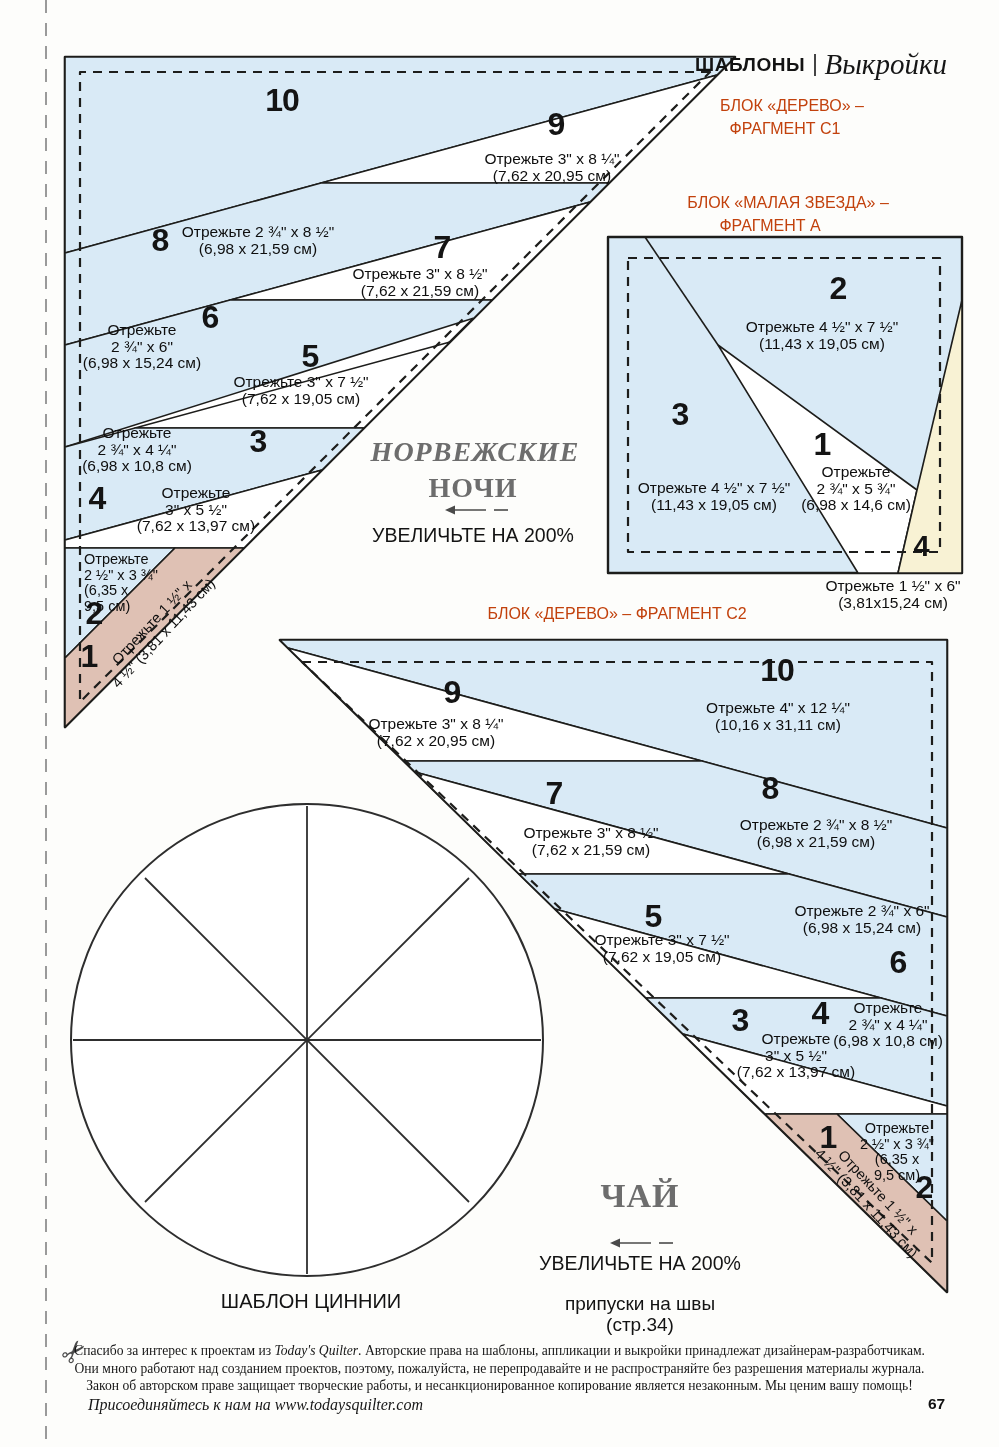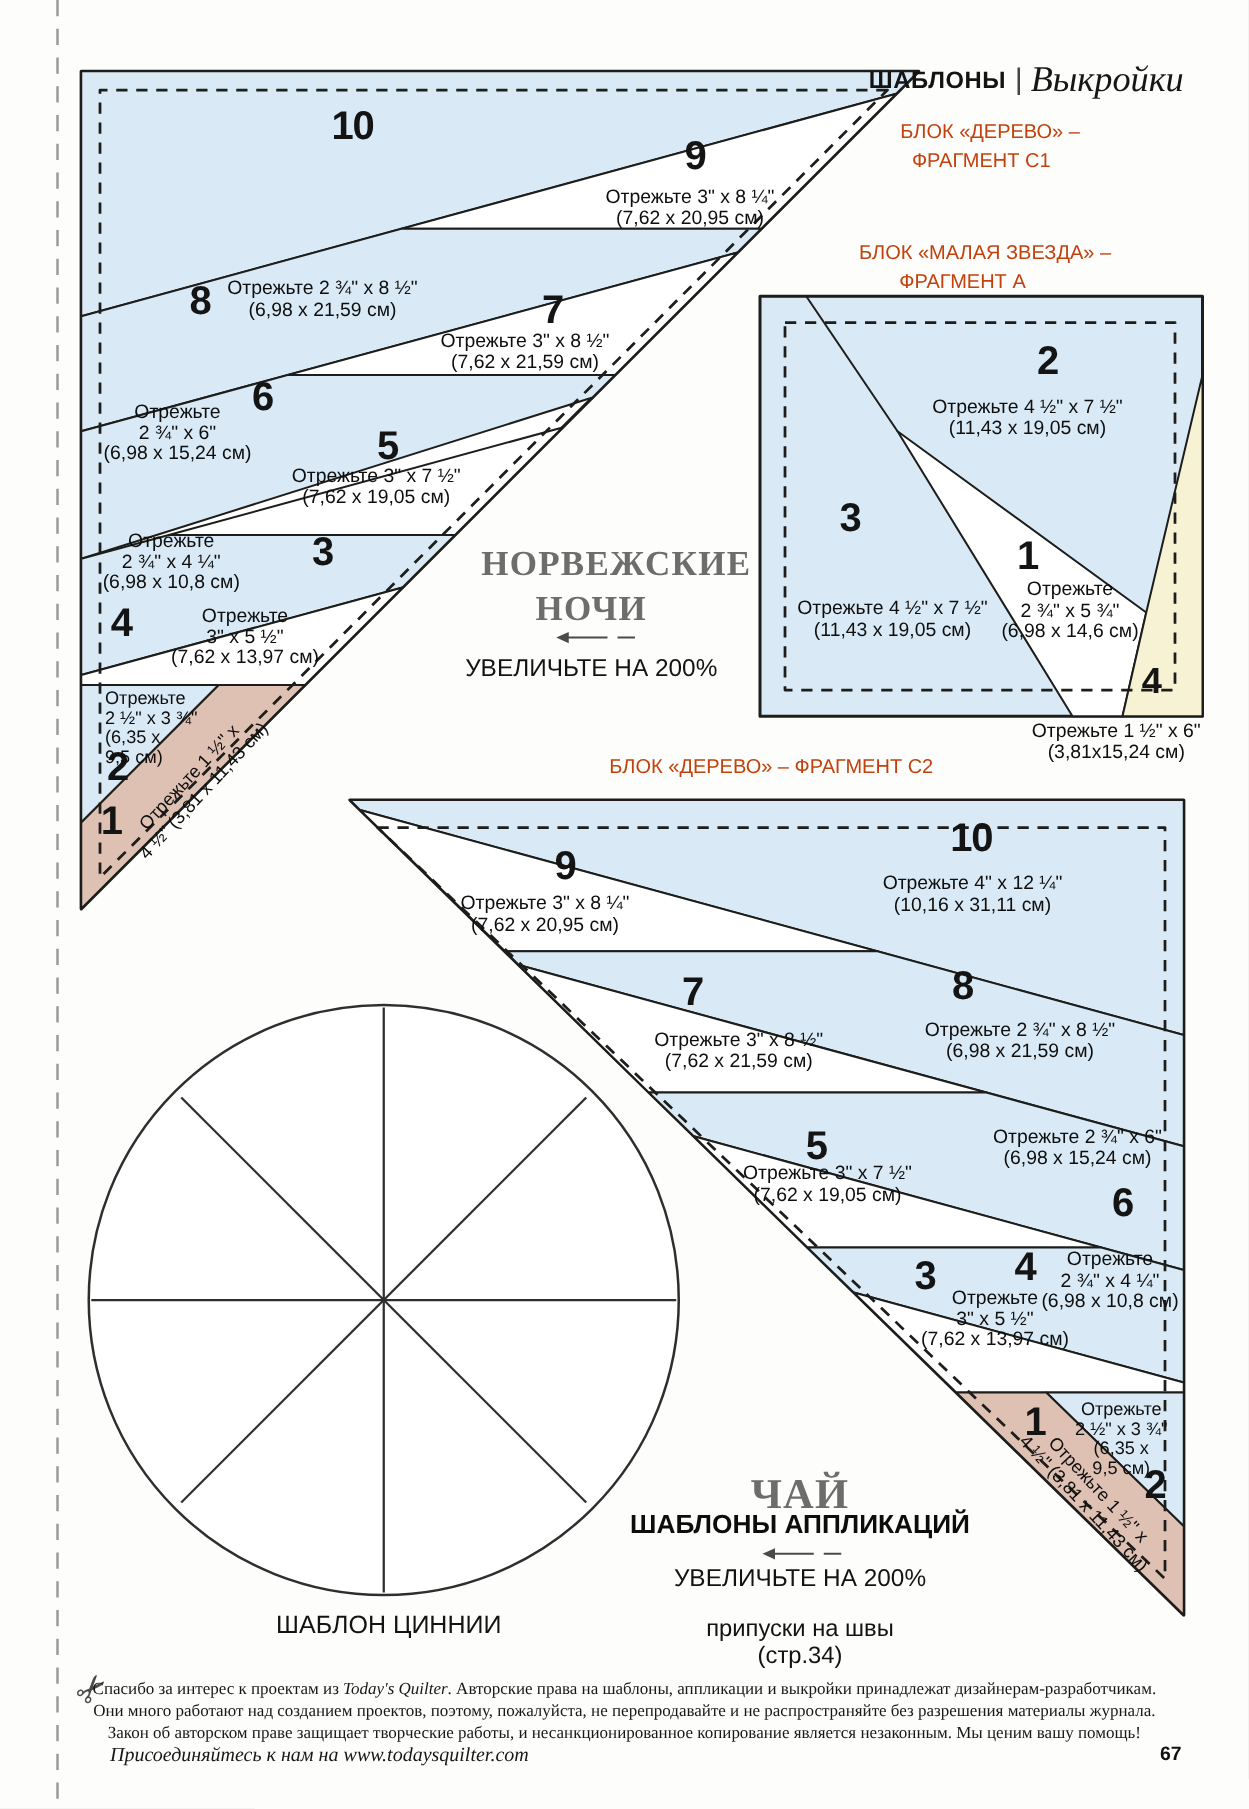--- a/index.html
+++ b/index.html
@@ -180,21 +180,21 @@
     <div>Отрежьте</div>
       <div>2 ¾" x 5 ¾"</div>
       <div>(6,98 x 14,6 см)</div>
   </div>
   <div class="abs num num-sm" style="left:921px;top:546px;">4</div>
   <div class="abs cut" style="left:893px;top:594px;">
     <div>Отрежьте 1 ½" x 6"</div>
       <div>(3,81x15,24 см)</div>
   </div>
 
-  <div class="abs graytitle nn" style="left:493px;top:452px;">НОРВЕЖСКИЕ</div>
+  <div class="abs graytitle nn" style="left:475px;top:452px;font-style:italic;">НОРВЕЖСКИЕ</div>
   <div class="abs graytitle nn" style="left:473px;top:488px;">НОЧИ</div>
   <div class="abs enlarge" style="left:473px;top:535px;">УВЕЛИЧЬТЕ НА 200%</div>
 
   <div class="abs blocktitle" style="left:587px;top:614px;margin-left:30px;">БЛОК «ДЕРЕВО» – ФРАГМЕНТ C2</div>
   <div class="abs num" style="left:777px;top:670px;">10</div>
   <div class="abs cut" style="left:778px;top:716px;">
     <div>Отрежьте 4" x 12 ¼"</div>
       <div>(10,16 x 31,11 см)</div>
   </div>
   <div class="abs num" style="left:452px;top:692px;">9</div>
@@ -241,21 +241,20 @@
       <div>(6,35 x</div>
       <div>9,5 см)</div>
   </div>
   <div class="abs num" style="left:828px;top:1137px;">1</div>
   <div class="abs rotlbl" style="left:872px;top:1198px;transform:translate(-50%,-50%) rotate(47deg);">
     <div>Отрежьте 1 ½" x</div>
       <div>4 ½" (3,81 x 11,43 см)</div>
   </div>
 
   <div class="abs graytitle st" style="left:640px;top:1196px;">ЧАЙ</div>
-  <div class="abs subtitle" style="left:640px;top:1220px;">ШАБЛОНЫ АППЛИКАЦИЙ</div>
   <div class="abs enlarge" style="left:640px;top:1263px;">УВЕЛИЧЬТЕ НА 200%</div>
   <div class="abs warn" style="left:640px;top:1304px;">припуски на швы</div>
   <div class="abs warn" style="left:640px;top:1325px;">(стр.34)</div>
 
   <div class="abs zinnia-lbl" style="left:311px;top:1301px;">ШАБЛОН ЦИННИИ</div>
 
   <div class="scissors">✂</div>
 
   <div class="footer-copy">
     <div><span>Спасибо за интерес к проектам из </span><i>Today's Quilter</i><span>. Авторские права на шаблоны, аппликации и выкройки принадлежат дизайнерам-разработчикам.</span></div>

